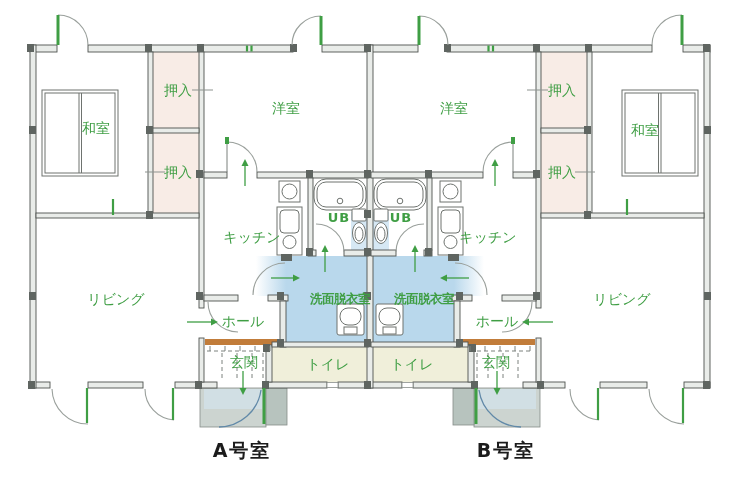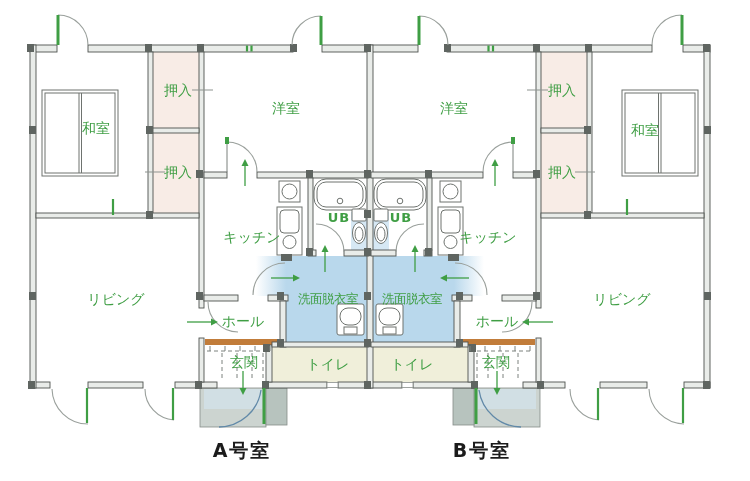--- a/index.html
+++ b/index.html
@@ -27,21 +27,21 @@
   .thin{stroke:#7b807c;stroke-width:1;}
   .garr{stroke:var(--green);stroke-width:1.3;fill:none;}
   .ghead{fill:var(--green);stroke:none;}
   .lead{stroke:var(--leader);stroke-width:1;}
   .dash{stroke:#7c827e;stroke-width:1;stroke-dasharray:4 3;fill:none;}
   .tick{stroke:#7c827e;stroke-width:1;}
   .win{fill:#fff;stroke:#888d89;stroke-width:0.8;}
   .lbl{position:absolute;transform:translate(-50%,-50%);color:var(--green);
        white-space:nowrap;line-height:1;}
   .lbl.room{font-size:14px;font-weight:normal;}
-  .lbl.small{font-size:12.5px;font-weight:normal;letter-spacing:-0.5px;}
+  .lbl.small{font-size:12.5px;font-weight:bold;letter-spacing:-0.5px;margin-left:12px;}
   .lbl.ub{font-size:13px;font-weight:bold;letter-spacing:1px;}
   .lbl.unit{font-size:19px;font-weight:bold;color:var(--unittext);letter-spacing:2px;}
 </style>
 </head>
 <body>
 
 <div id="canvas">
 <svg id="plan-svg" width="750" height="481" viewBox="0 0 750 481">
 
   <defs>
@@ -376,14 +376,14 @@
 <div class="lbl room" style="left: 562px; top: 172px;">押入</div>
 <div class="lbl room" style="left: 645px; top: 130px;">和室</div>
 <div class="lbl room" style="left: 488px; top: 237px;">キッチン</div>
 <div class="lbl ub" style="left: 401px; top: 217px;">UB</div>
 <div class="lbl small" style="left: 412px; top: 299px;">洗面脱衣室</div>
 <div class="lbl room" style="left: 622px; top: 299px;">リビング</div>
 <div class="lbl room" style="left: 497px; top: 321px;">ホール</div>
 <div class="lbl room" style="left: 496px; top: 362px;">玄関</div>
 <div class="lbl room" style="left: 412px; top: 364px;">トイレ</div>
 <div class="lbl unit" style="left: 242px; top: 450px;">A号室</div>
-<div class="lbl unit" style="left: 482px; top: 450px;">B号室</div>
+<div class="lbl unit" style="left: 506px; top: 450px;">B号室</div>
 </div>
 
 </body></html>

